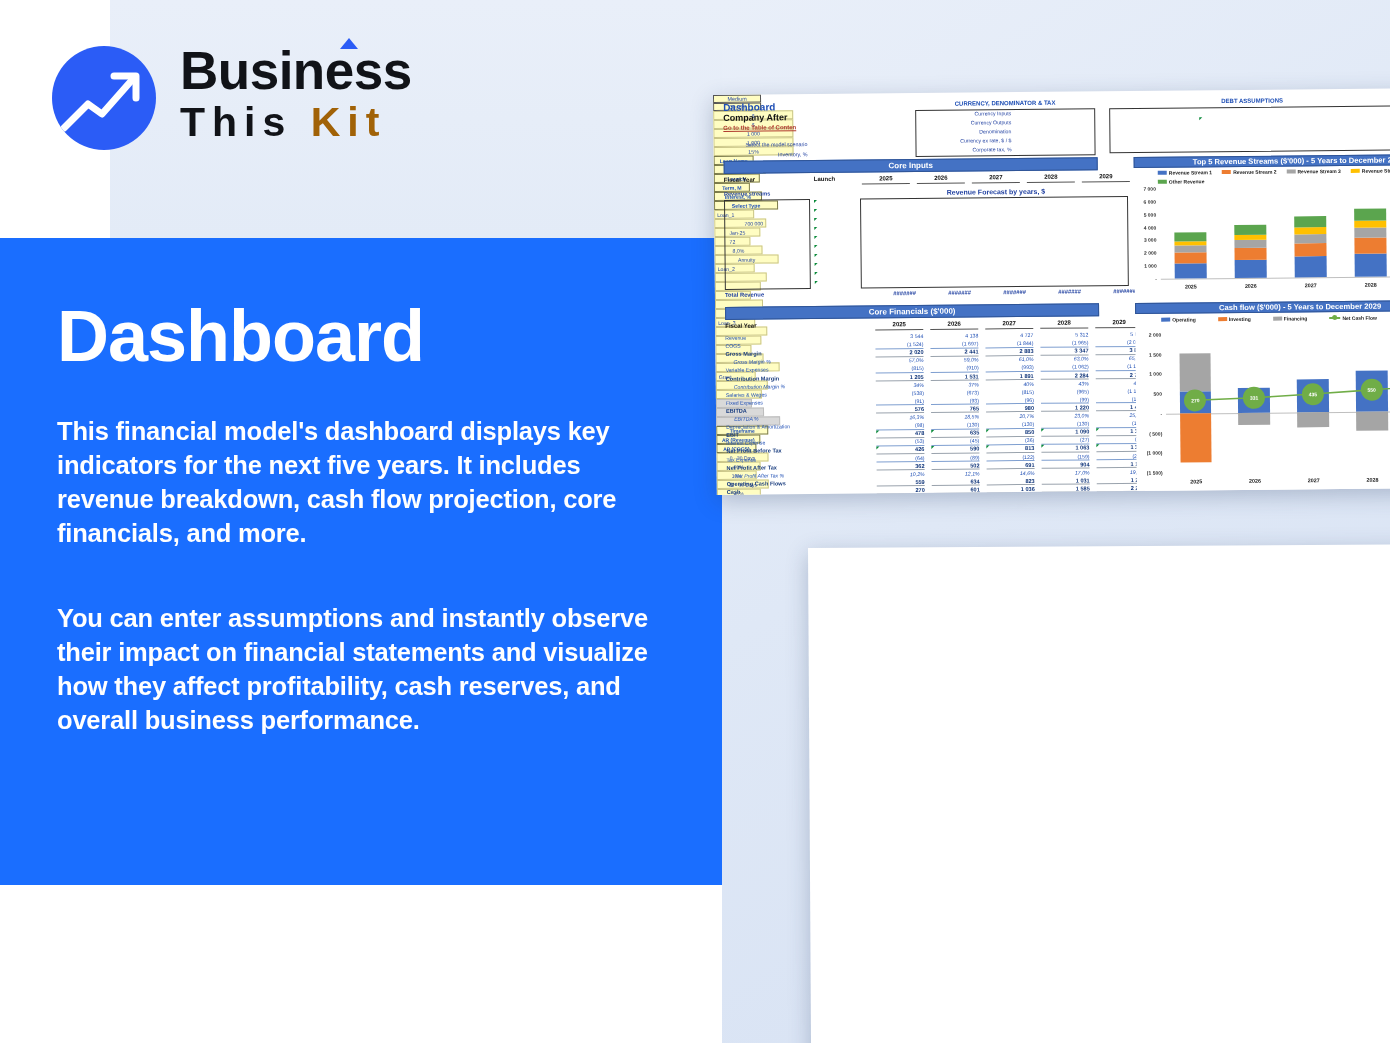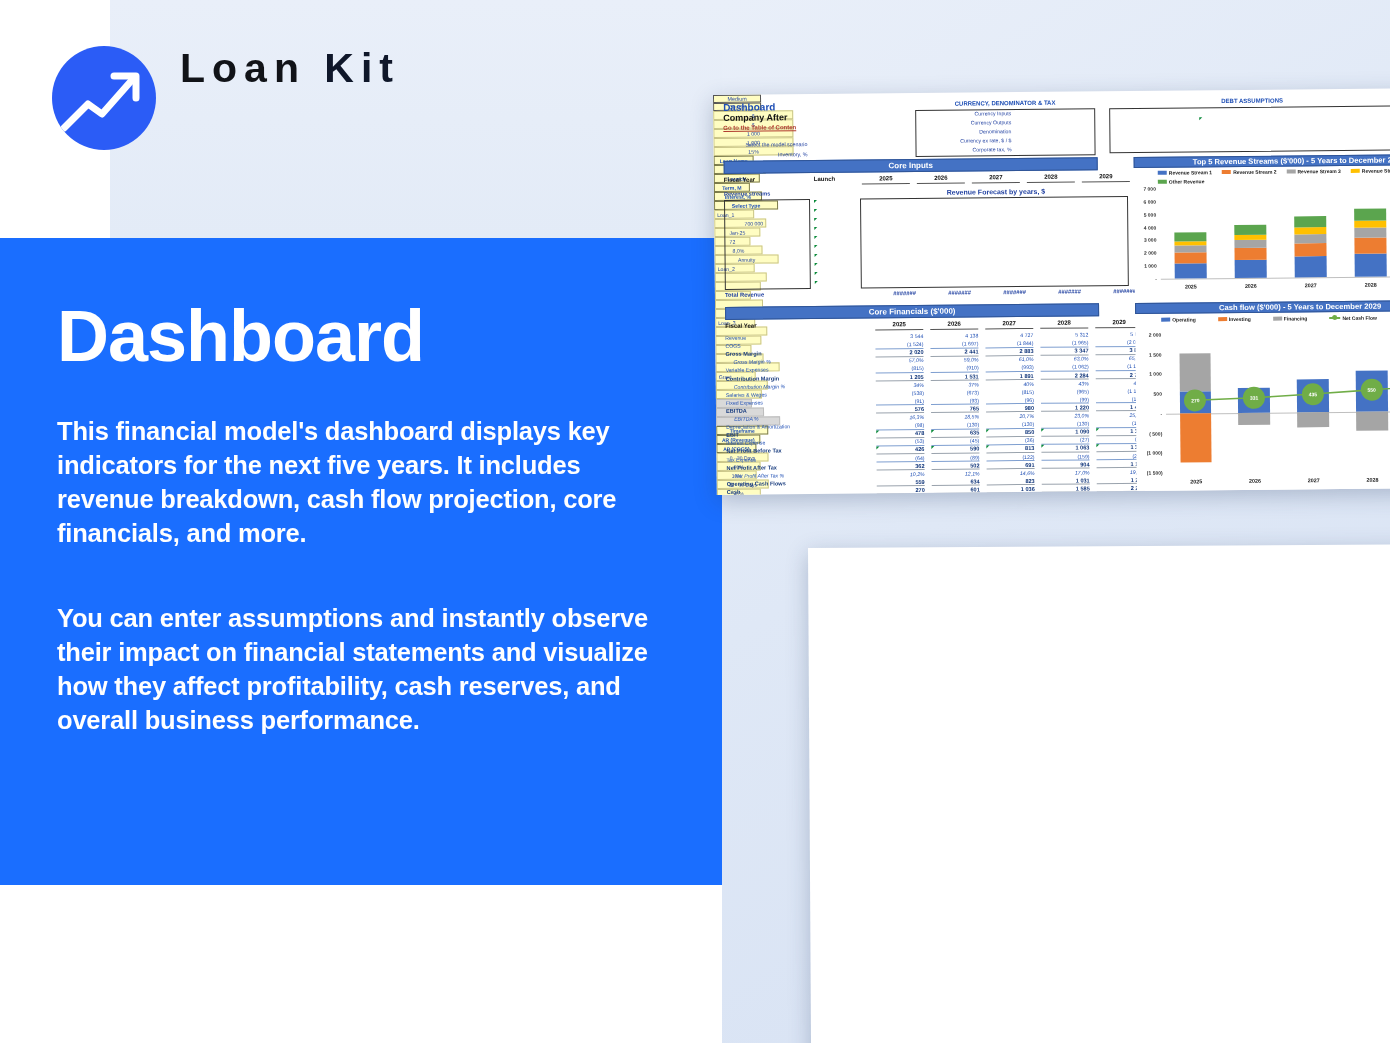--- a/index.html
+++ b/index.html
@@ -44,21 +44,21 @@
   }
   .logo-hat{
     position:absolute;left:160px;top:-6px;width:0;height:0;
     border-left:9px solid transparent;border-right:9px solid transparent;
     border-bottom:11px solid #2b5cf6;
   }
   .logo-line2{
     font-size:41px;font-weight:700;letter-spacing:7px;color:#111318;line-height:1.1;display:block;
     margin-top:2px;
   }
-  .logo-kit{color:#0f172a;}
+  .logo-kit{color:#a16207;}
 
   
   .hero-title{
     position:absolute;left:57px;top:300px;width:620px;
     font-size:72px;font-weight:700;color:#ffffff;letter-spacing:-1px;line-height:1;
   }
   .hero-p{
     position:absolute;left:57px;width:600px;
     font-size:25.5px;font-weight:600;color:#ffffff;line-height:1.33;letter-spacing:-0.2px;
   }
@@ -137,21 +137,25 @@
   <div class="bg-white-bottom"></div>
 
   <div class="logo">
     <div class="logo-mark">
       <svg width="104" height="104" viewBox="0 0 104 104">
         <path d="M12 82 L36 58 L50 68 L80 34" stroke="#ffffff" stroke-width="7" fill="none" stroke-linecap="round" stroke-linejoin="round"></path>
         <path d="M62 30 L84 30 L84 52" stroke="#ffffff" stroke-width="7" fill="none" stroke-linecap="round" stroke-linejoin="round"></path>
       </svg>
     </div>
     <div class="logo-txt">
-      <span class="logo-line2"><span>Loan </span><span class="logo-kit">Kit</span></span>
+      <span class="logo-line1">
+        <span>Business</span>
+        <span class="logo-hat"></span>
+      </span>
+      <span class="logo-line2"><span>This </span><span class="logo-kit">Kit</span></span>
     </div>
   </div>
 
   <div class="hero-title">Dashboard</div>
   <div class="hero-p hero-p2">You can enter assumptions and instantly observe their impact on financial statements and visualize how they affect profitability, cash reserves, and overall business performance.</div>
   <div class="hero-p hero-p1">This financial model's dashboard displays key indicators for the next five years. It includes revenue breakdown, cash flow projection, core financials, and more.</div>
 
   <div class="sheet sheet-top">
     <div class="sheet-inner">
         <div class="xl xl-b" style="left: 10px; top: 8px; font-size: 10px; color: rgb(31, 79, 181);">Dashboard</div>

